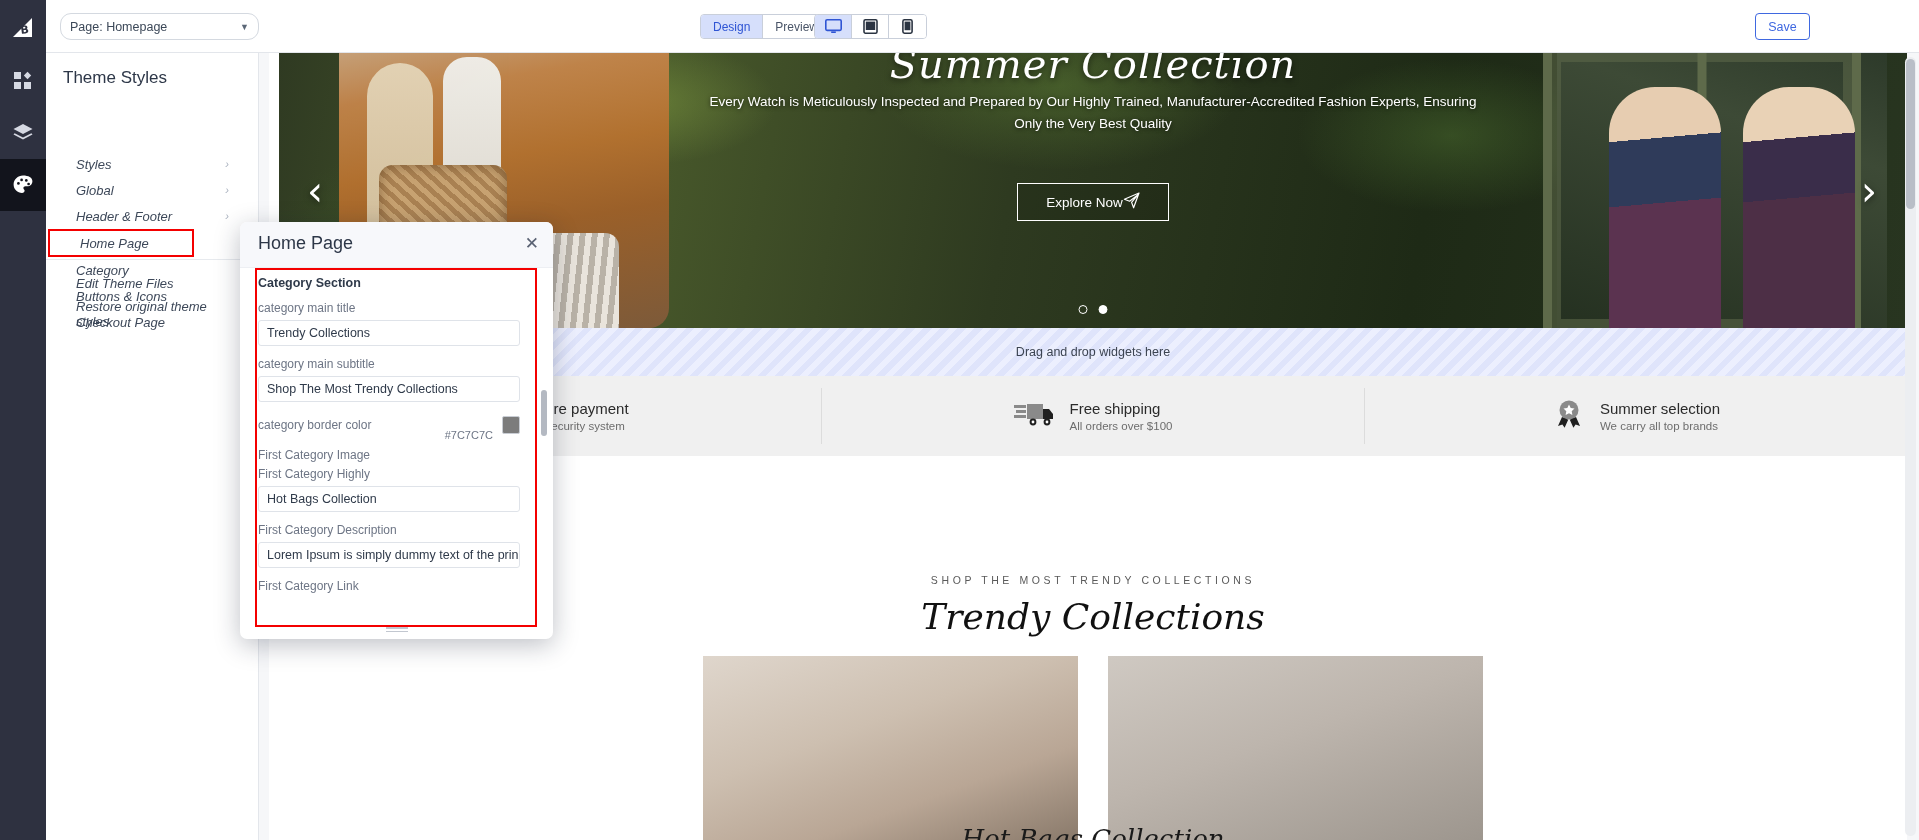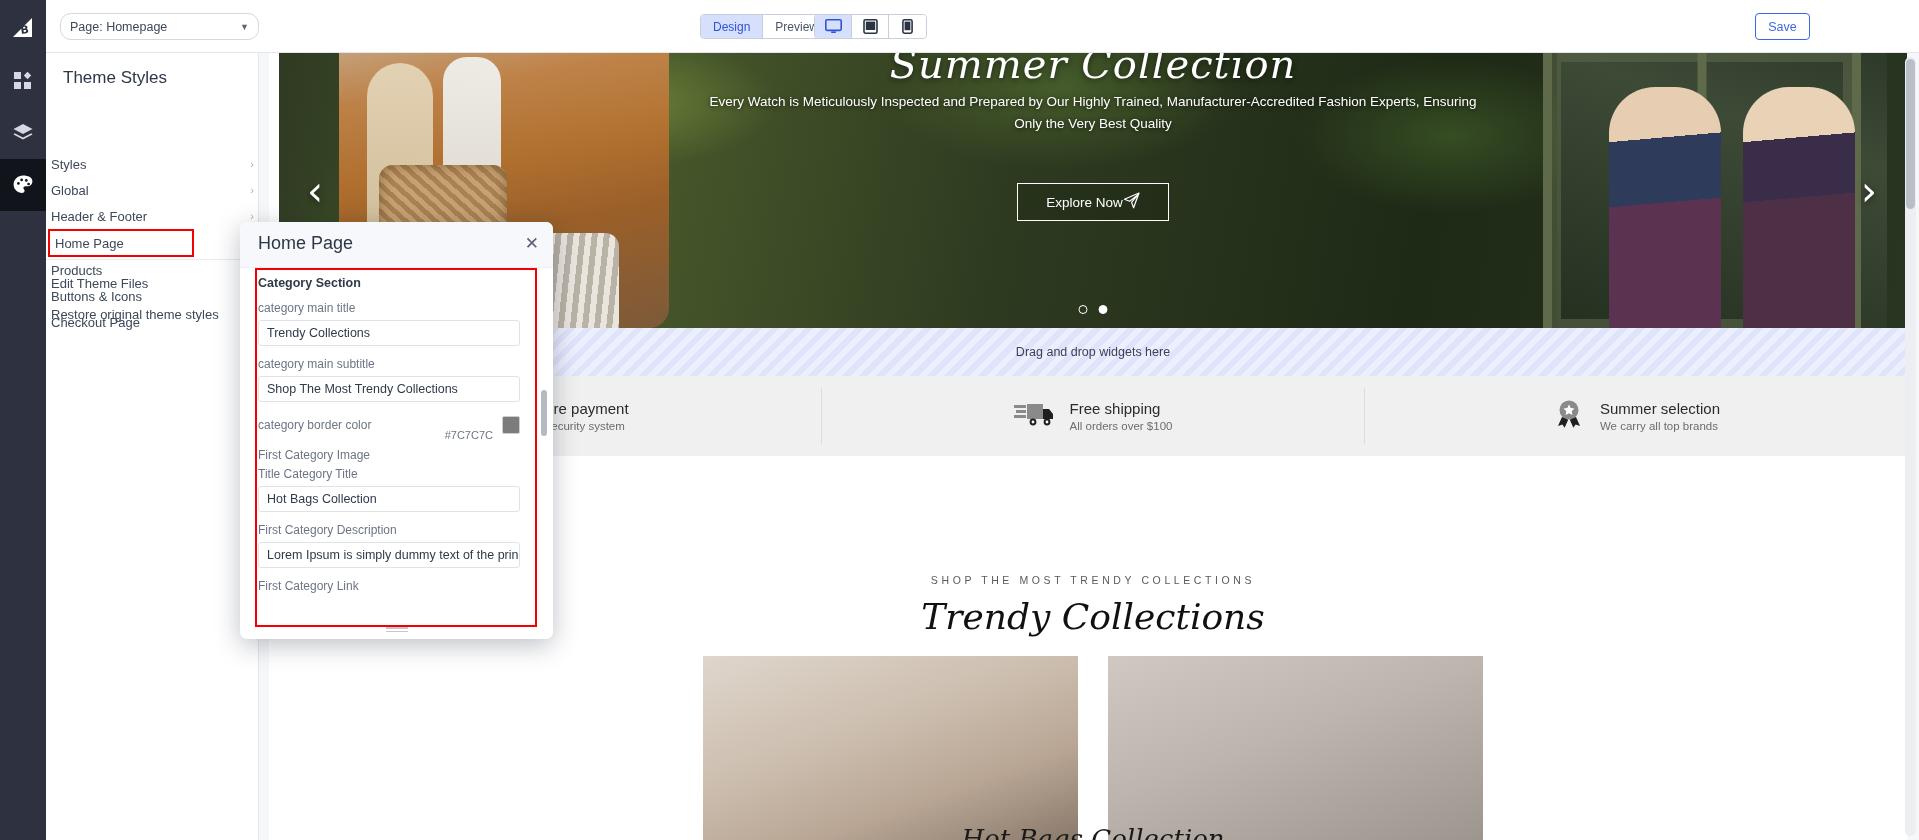--- a/index.html
+++ b/index.html
@@ -117,23 +117,24 @@
     border: 1px solid #1d9c5a; color: #1d9c5a;
     font-size: 9.5px; font-weight: bold;
     padding: 2px 6px; border-radius: 2px;
     letter-spacing: .2px;
   }
   .sb-list { position: absolute; left: 0; top: 98px; width: 213px; }
   .sb-item {
     position: relative;
     height: 26px; margin-bottom: 0;
     display: flex; align-items: center;
-    padding: 0 5px;
+    padding: 0 30px;
     font-size: 13px; color: #3d4859;
     cursor: pointer;
+    font-style: italic;
   }
   .sb-item .chev { margin-left: auto; color: #a8b0be; font-size: 11px; }
   .sb-item.highlighted {
     border: 2px solid #f40000;
     height: 28px;
     margin-left: 2px; margin-right: 65px;
     background: #fff;
     z-index: 6;
   }
   .sb-divider {
@@ -530,21 +531,21 @@
         <span class="chev">›</span>
       </div>
       <div class="sb-item">
         <span>Header &amp; Footer</span>
         <span class="chev">›</span>
       </div>
       <div class="sb-item highlighted">
         <span>Home Page</span>
       </div>
       <div class="sb-item">
-        <span>Products</span>
+        <span>Category</span>
       </div>
       <div class="sb-item">
         <span>Buttons &amp; Icons</span>
       </div>
       <div class="sb-item">
         <span>Checkout Page</span>
       </div>
     </div>
 
     <div class="sb-divider"></div>
@@ -679,21 +680,21 @@
         <div class="field-input">Shop The Most Trendy Collections</div>
 
         <div class="color-row">
           <span class="lbl">category border color</span>
           <span class="hex">#7C7C7C</span>
           <span class="color-swatch" style="background:#7C7C7C;"></span>
         </div>
 
         <div class="field-label">First Category Image</div>
 
-        <div class="field-label">Title Category Title</div>
+        <div class="field-label">First Category Highly</div>
         <div class="field-input">Hot Bags Collection</div>
 
         <div class="field-label">First Category Description</div>
         <div class="field-input">Lorem Ipsum is simply dummy text of the prin</div>
 
         <div class="field-label">First Category Link</div>
       </div>
 
       <div class="modal-scroll">
         <div class="thumb"></div>

